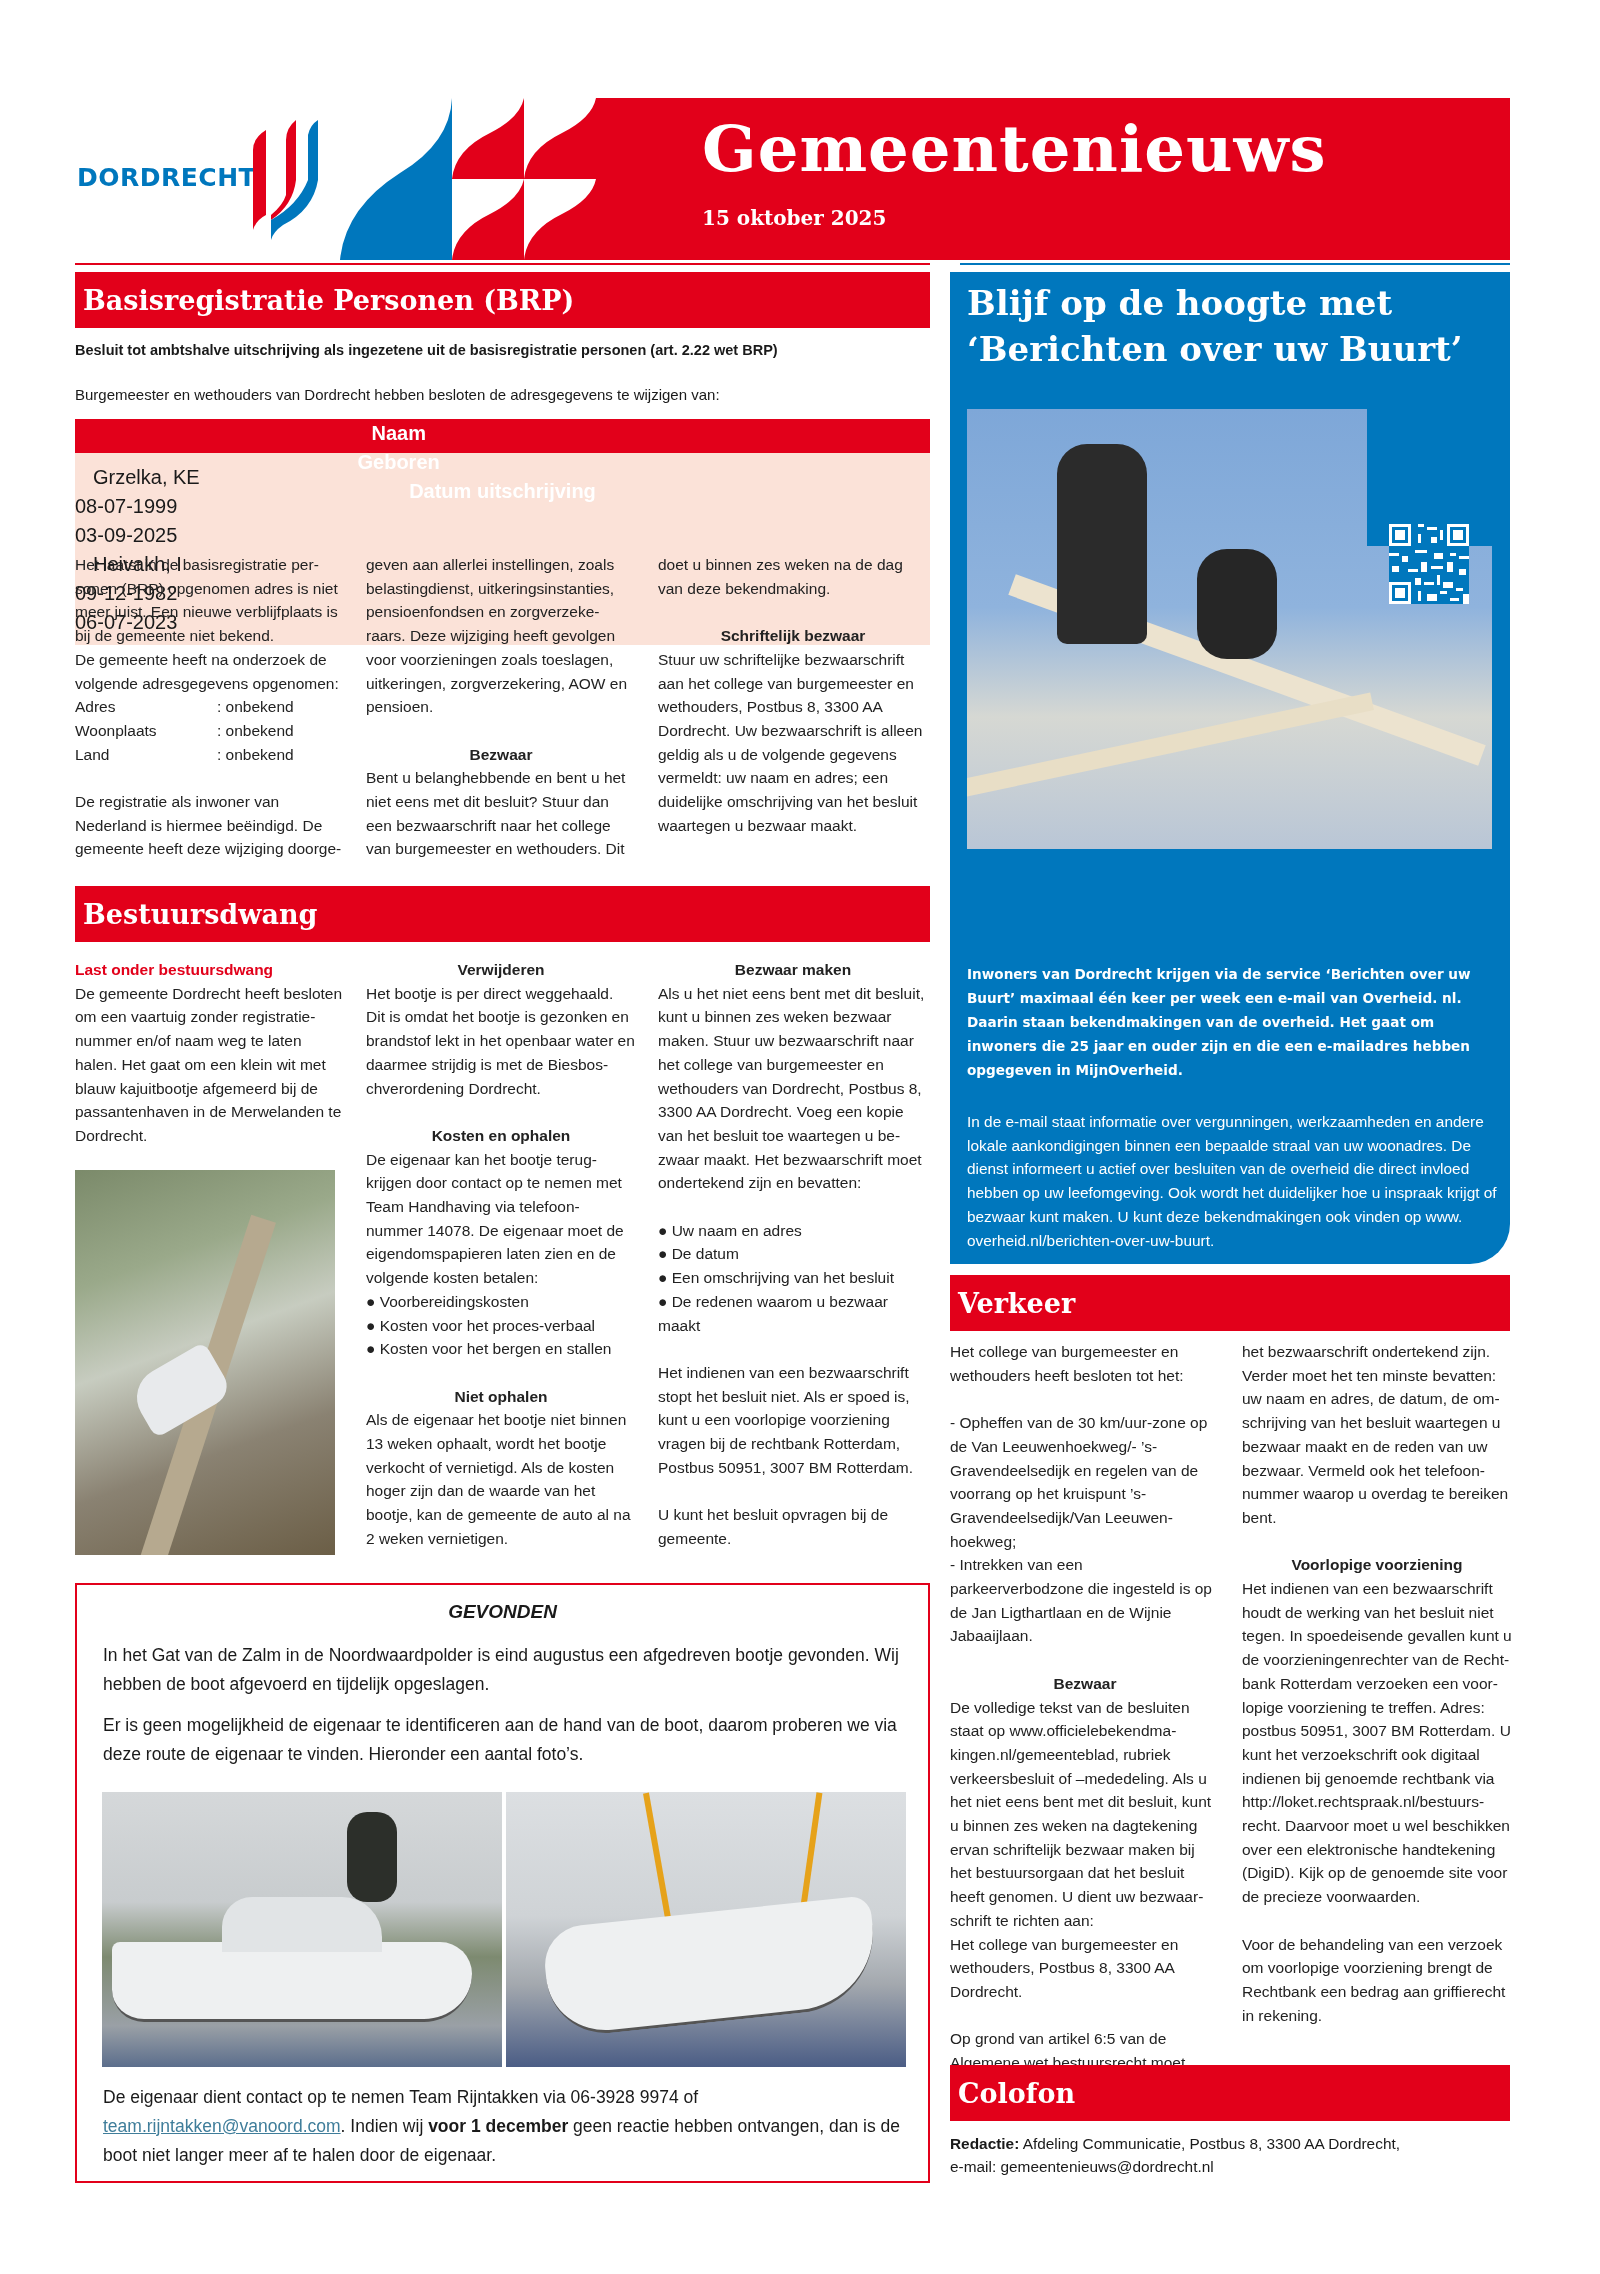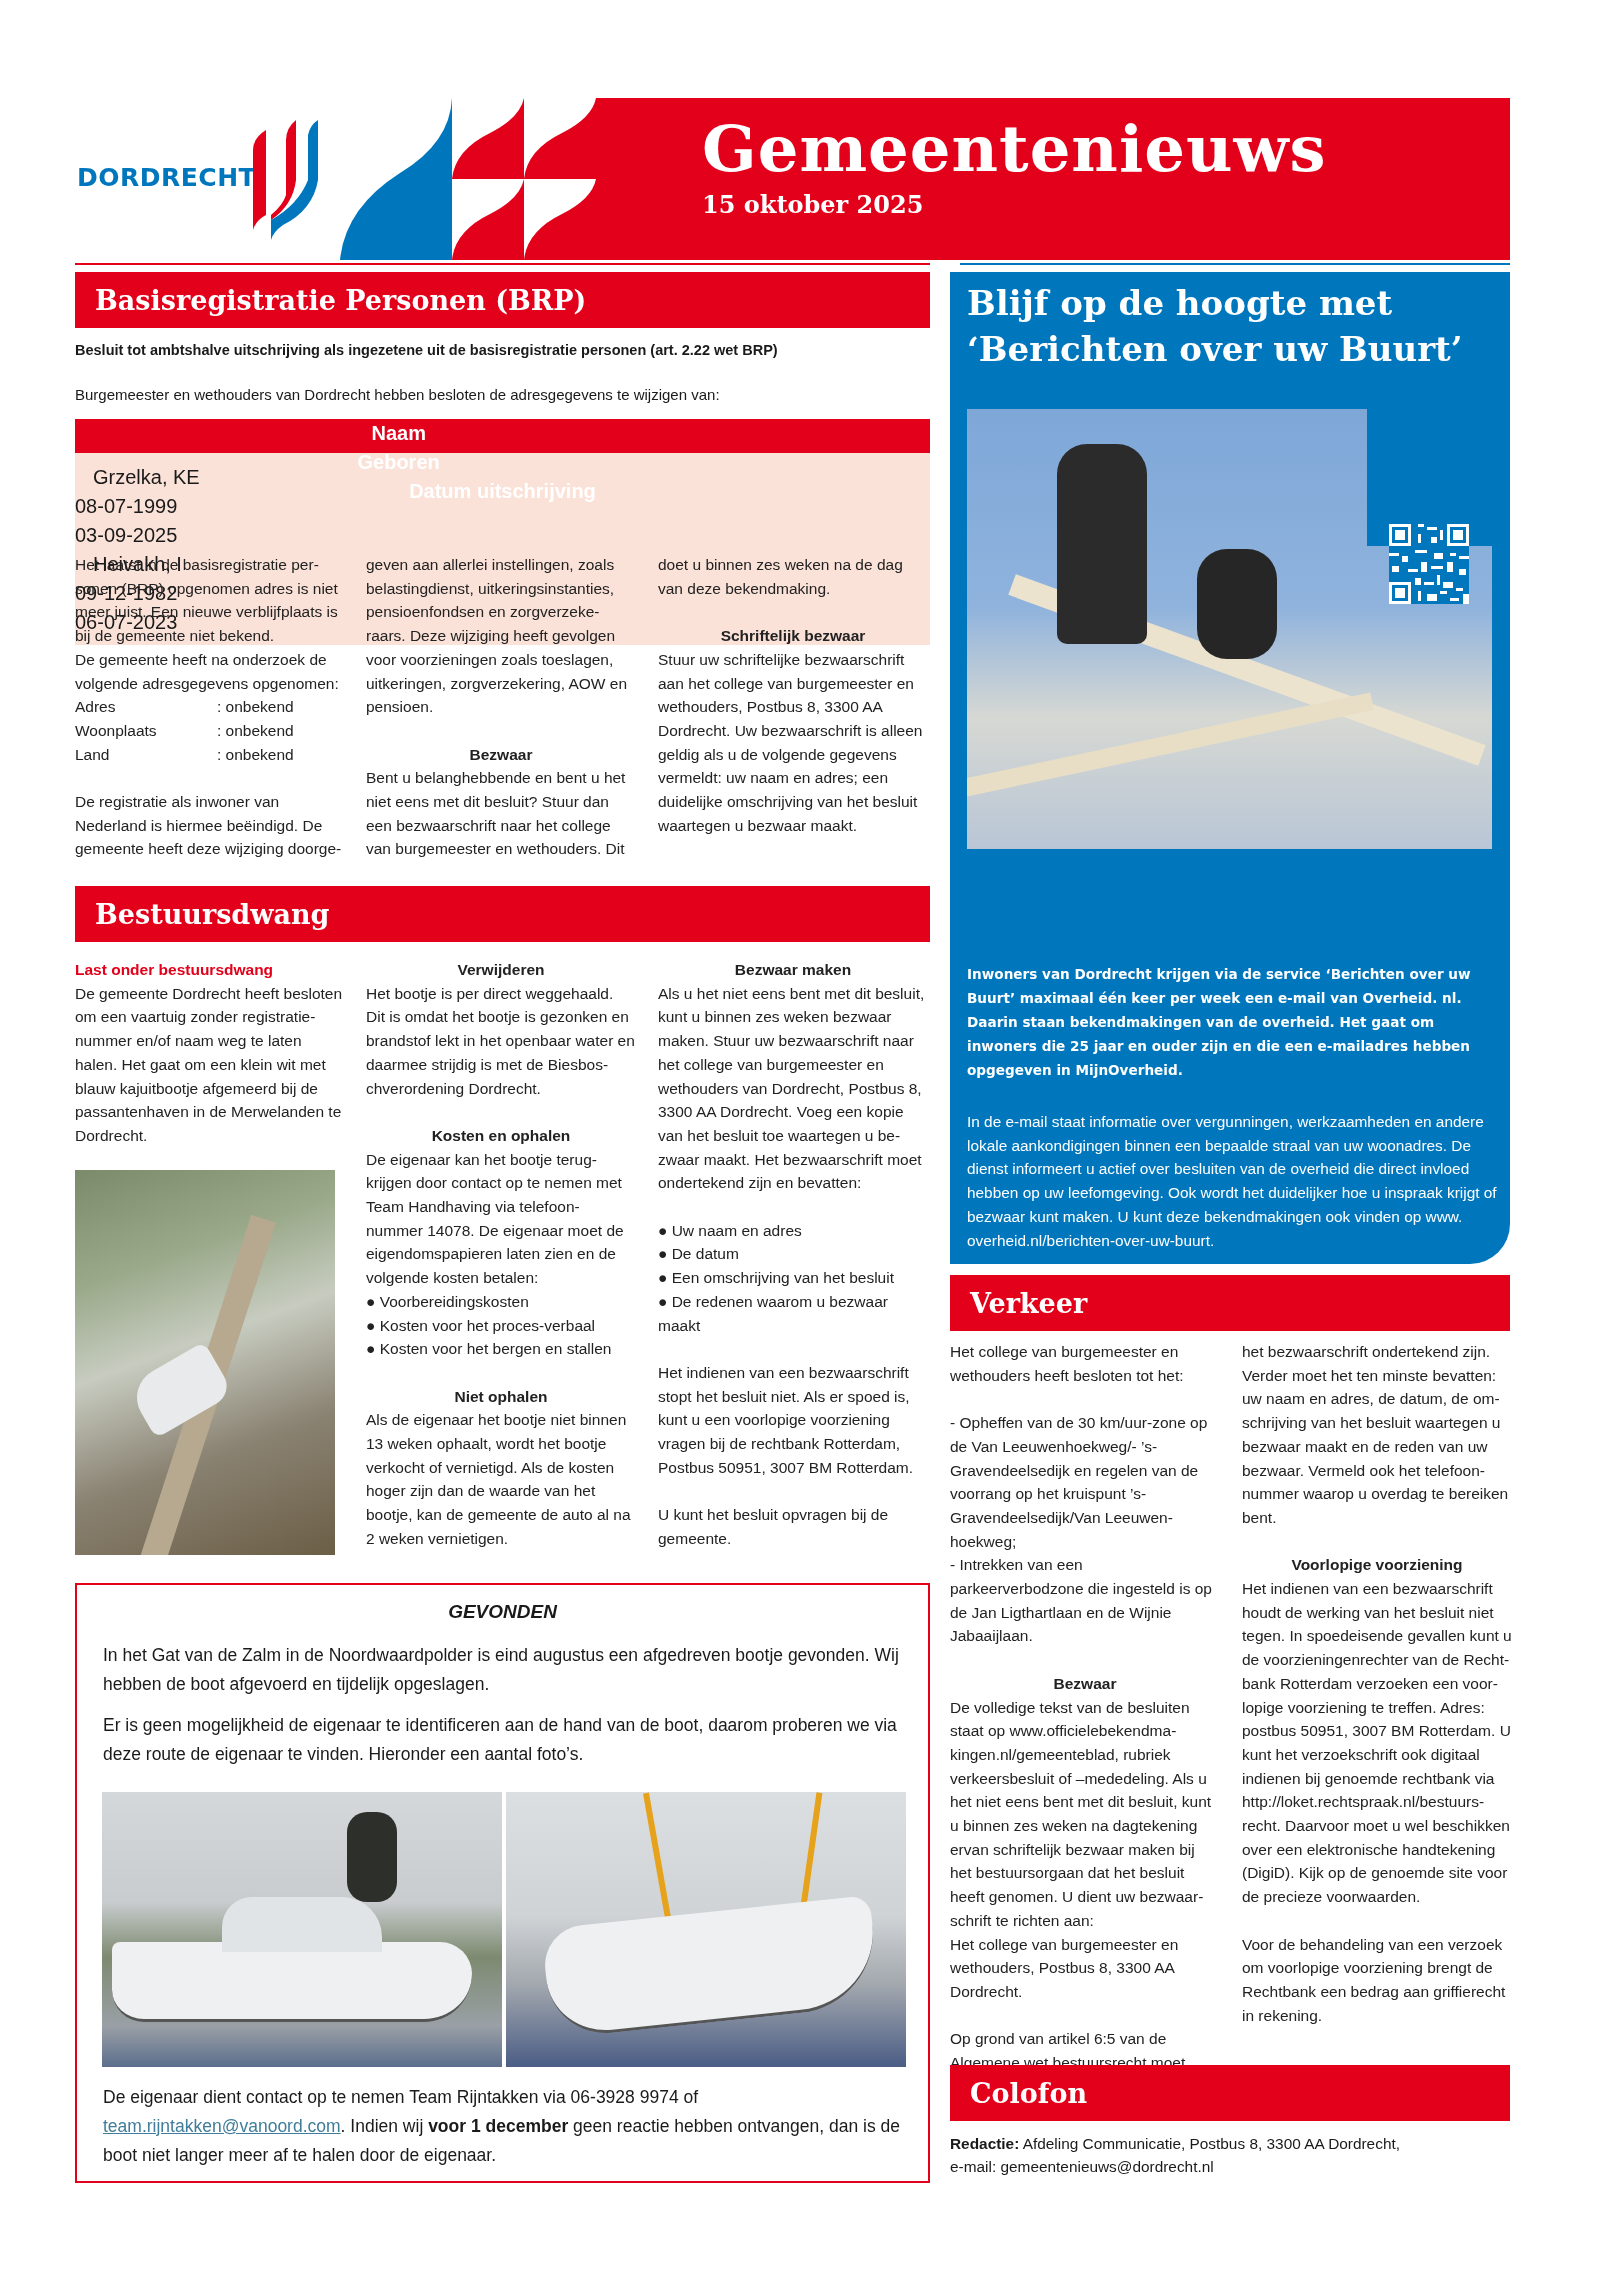--- a/index.html
+++ b/index.html
@@ -6,26 +6,26 @@
   body { width: 1600px; height: 2274px; background: #fff; font-family: "Liberation Sans", sans-serif; color: #1a1a1a; position: relative; overflow: hidden; }
   .abs { position: absolute; }
 
   
   #page-num { left: 1497px; top: 104px; font-size: 13px; font-weight: bold; }
   #logo-text { left: 77px; top: 163px; font-family: "DejaVu Sans", sans-serif; font-weight: bold; color: #0077bd; font-size: 25px; letter-spacing: 0.5px; }
   #logo-mark { left: 248px; top: 120px; width: 80px; height: 120px; }
   #header-graphic { left: 340px; top: 98px; width: 360px; height: 162px; }
   #masthead { left: 700px; top: 98px; width: 810px; height: 162px; background: #e2001a; color: #fff; padding: 10px 0 12px 2px; }
   #masthead .title { font-family: "DejaVu Serif", serif; font-weight: bold; font-size: 64px; letter-spacing: 1px; line-height: 82px; }
-  #masthead .date { font-family: "DejaVu Serif", serif; font-weight: bold; font-size: 24px; margin-top: 0px; }
+  #masthead .date { font-family: "DejaVu Serif", serif; font-weight: bold; font-size: 20px; margin-top: 16px; }
   #rule-red { left: 75px; top: 263px; width: 855px; height: 2px; background: #e2001a; }
   #rule-blue { left: 960px; top: 263px; width: 550px; height: 2px; background: #0077bd; }
 
   
-  .sec-head { background: #e2001a; color: #fff; font-family: "DejaVu Serif", serif; font-weight: bold; font-size: 27px; padding-left: 20px; display: flex; align-items: center; }
+  .sec-head { background: #e2001a; color: #fff; font-family: "DejaVu Serif", serif; font-weight: bold; font-size: 27px; padding-left: 8px; display: flex; align-items: center; }
 
   .txt { font-size: 15.5px; line-height: 23.7px; color: #222; }
   .hd { font-weight: bold; text-align: center; }
   .hd-red { font-weight: bold; color: #e2001a; }
 
   
   #brp-head { left: 75px; top: 272px; width: 855px; height: 56px; }
   #brp-decision { left: 75px; top: 342px; font-size: 14.5px; font-weight: bold; }
   #brp-intro { left: 75px; top: 386px; font-size: 15px; }
   #brp-table { left: 75px; top: 419px; width: 855px; }

